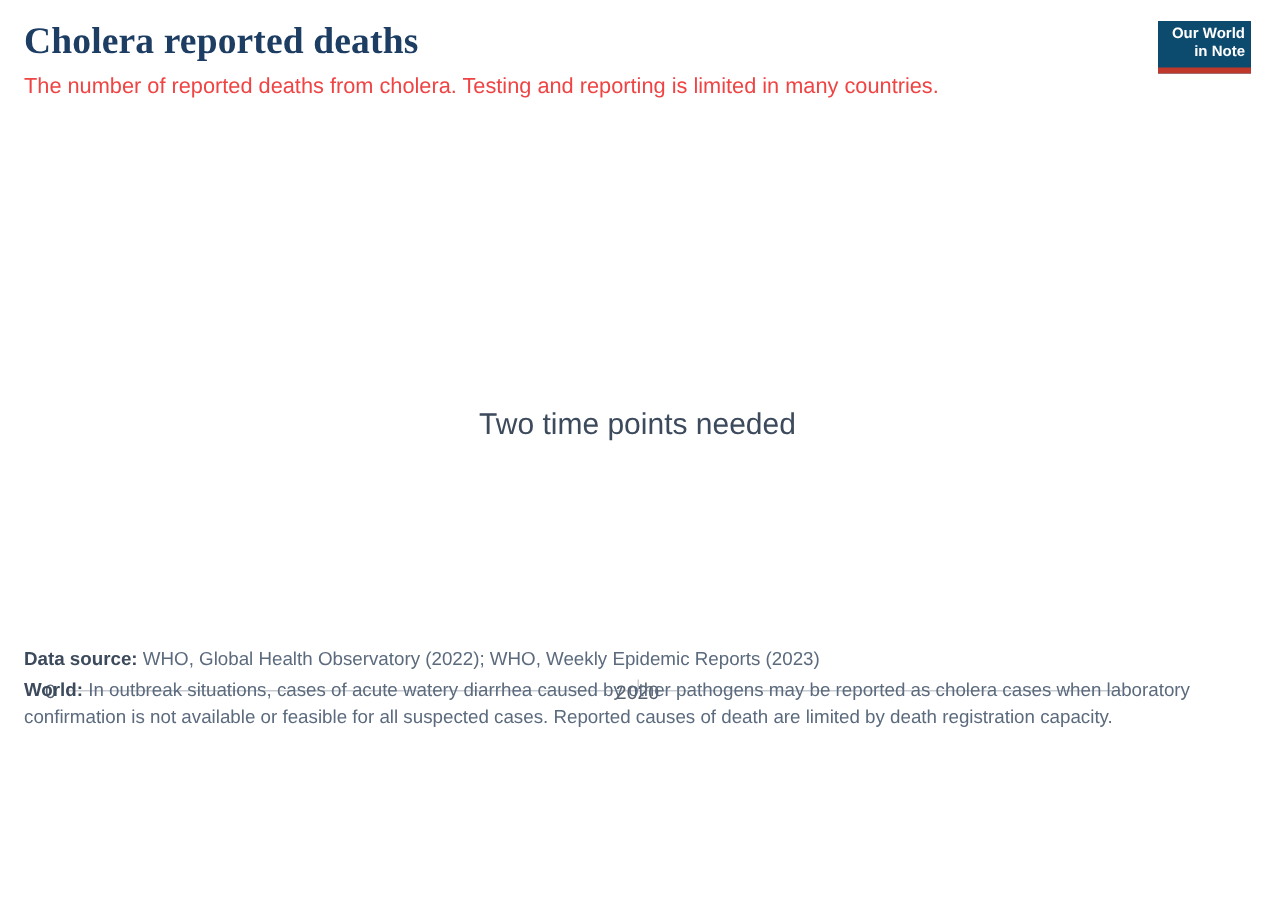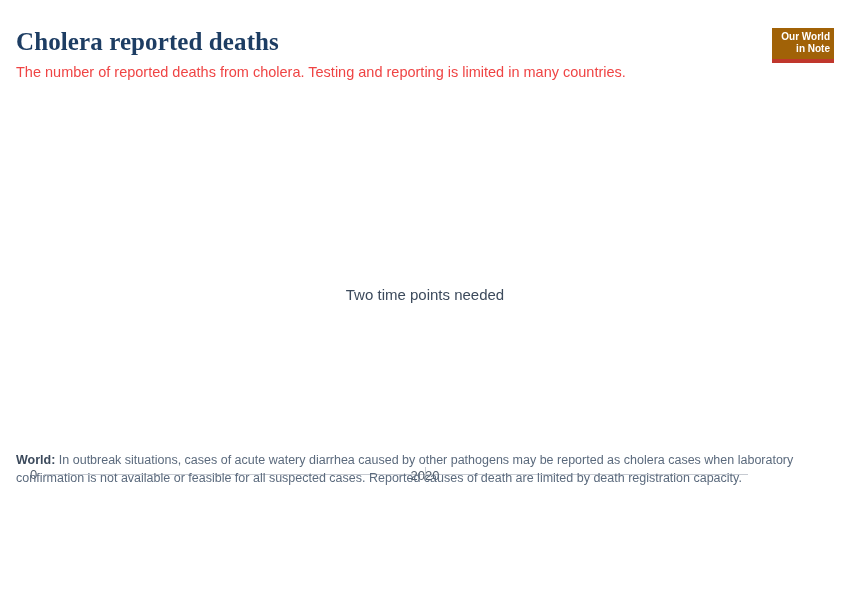--- a/index.html
+++ b/index.html
@@ -12,21 +12,21 @@
     background: #ffffff;
     font-family: "Liberation Sans", sans-serif;
     color: #1d3d63;
     overflow: hidden;
   }
   .page {
     position: relative;
     width: 850px;
     height: 508px;
     box-sizing: border-box;
-    padding: 28px 16px 0 16px;
+    padding: 14px 16px 0 16px;
   }
 
   
   .header {
     position: relative;
   }
   .chart-title {
     font-family: "Liberation Serif", serif;
     font-size: 25px;
     font-weight: 700;
@@ -43,21 +43,21 @@
     margin: 0;
   }
 
   
   .owid-logo {
     position: absolute;
     top: 0;
     right: 0;
     width: 62px;
     height: 35px;
-    background: #a16207;
+    background: #0c4a6e;
     border-bottom: 4px solid #c0372c;
     box-sizing: border-box;
     padding: 3px 4px 0 4px;
     margin-left: 40px;
   }
   .owid-logo .line {
     display: block;
     color: #ffffff;
     font-size: 10px;
     font-weight: 700;
@@ -71,21 +71,21 @@
     position: relative;
     margin-top: 18px;
     height: 400px;
   }
   .plot-message {
     position: absolute;
     left: 0;
     right: 0;
     top: 186px;
     text-align: center;
-    font-size: 15px;
+    font-size: 20px;
     color: #3c4a5c;
   }
   .axis-line {
     position: absolute;
     left: 28px;
     right: 86px;
     bottom: 25px;
     height: 1px;
     background: #c6cad1;
   }
@@ -159,19 +159,23 @@
   <div class="plot-wrap">
     <div class="plot-message">Two time points needed</div>
 
     <div class="axis-line"></div>
     <div class="y-zero-label">0</div>
     <div class="x-tick-mark"></div>
     <div class="x-tick">2020</div>
   </div>
 
   <div class="footer">
+    <div class="row">
+      <span class="label">Data source:</span>
+      <span>WHO, Global Health Observatory (2022); WHO, Weekly Epidemic Reports (2023)</span>
+    </div>
     <div class="row note-row">
       <span class="label">World:</span>
       <span>In outbreak situations, cases of acute watery diarrhea caused by other pathogens may be reported as cholera cases when laboratory confirmation is not available or feasible for all suspected cases. Reported causes of death are limited by death registration capacity.</span>
     </div>
   </div>
 
 </div>
 
 </body></html>

